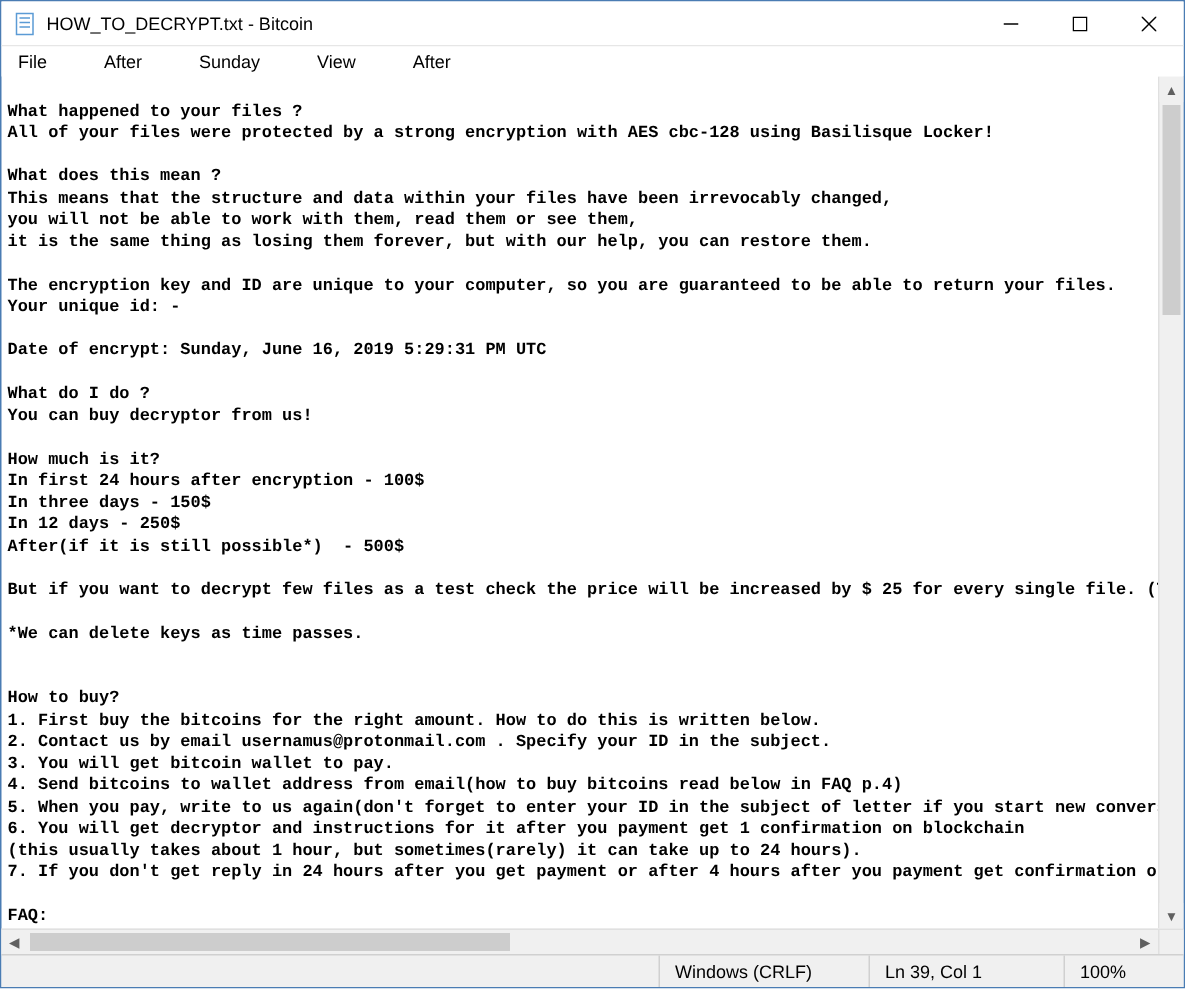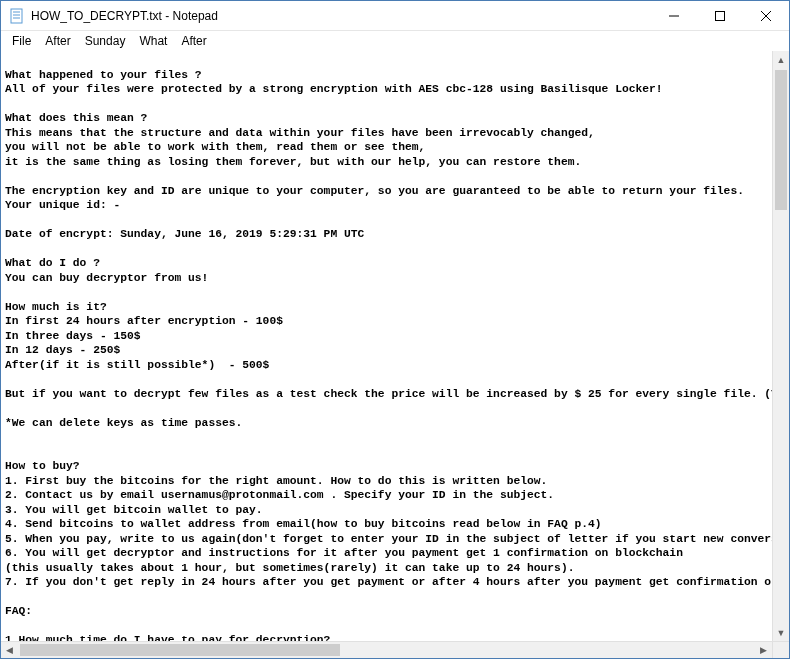--- a/index.html
+++ b/index.html
@@ -3,21 +3,21 @@
   <meta charset="utf-8">
   <style>
     * { margin: 0; padding: 0; box-sizing: border-box; }
     body { font-family: "Segoe UI", Tahoma, sans-serif; background: #fff; overflow: hidden; width: 790px; height: 659px; position: relative; }
     .window { width: 790px; height: 659px; background: #fff; border: 1px solid #4a7cb3; display: flex; flex-direction: column; }
     .titlebar { height: 30px; background: #fff; display: flex; align-items: center; padding: 0 0 0 8px; border-bottom: 1px solid #e6e6e6; }
     .titlebar-icon { width: 16px; height: 16px; margin-right: 6px; display: inline-flex; align-items: center; justify-content: center; }
     .title-text { font-size: 12px; color: #000; flex: 1; }
     .win-controls { display: flex; height: 100%; }
     .win-btn { width: 46px; height: 30px; display: flex; align-items: center; justify-content: center; background: transparent; border: none; cursor: pointer; }
-    .menubar { height: 20px; background: #fff; display: flex; align-items: center; padding: 0 4px; font-size: 12px; }
+    .menubar { height: 20px; background: #fff; display: flex; align-items: center; padding: 0 4px; font-size: 12px; gap: 24px; }
     .menu-item { padding: 2px 7px; cursor: pointer; color: #000; }
     .content-area { flex: 1; overflow: hidden; position: relative; display: flex; }
     .text-content { flex: 1; padding: 2px 4px; font-family: Consolas, "Courier New", monospace; font-size: 11.3px; line-height: 14.5px; color: #000; white-space: pre; overflow: hidden; font-weight: bold; }
     .scrollbar-v { width: 17px; background: #f0f0f0; position: relative; border-left: 1px solid #e0e0e0; }
     .sb-btn { height: 17px; width: 100%; background: #f0f0f0; display: flex; align-items: center; justify-content: center; position: absolute; }
     .sb-btn.up { top: 0; }
     .sb-btn.down { bottom: 0; }
     .sb-thumb { position: absolute; left: 2px; right: 2px; top: 19px; height: 140px; background: #cdcdcd; }
     .scrollbar-h { height: 17px; background: #f0f0f0; display: flex; position: relative; border-top: 1px solid #e0e0e0; }
     .sbh-btn { width: 17px; height: 100%; background: #f0f0f0; display: flex; align-items: center; justify-content: center; }
@@ -35,21 +35,21 @@
 
   <div class="titlebar">
     <span class="titlebar-icon">
       <svg width="16" height="16" viewBox="0 0 16 16">
         <rect x="2" y="1" width="11" height="14" fill="#fff" stroke="#5b9bd5" stroke-width="1"></rect>
         <line x1="4" y1="4" x2="11" y2="4" stroke="#5b9bd5" stroke-width="1"></line>
         <line x1="4" y1="7" x2="11" y2="7" stroke="#5b9bd5" stroke-width="1"></line>
         <line x1="4" y1="10" x2="11" y2="10" stroke="#5b9bd5" stroke-width="1"></line>
       </svg>
     </span>
-    <span class="title-text">HOW_TO_DECRYPT.txt - Notepad</span>
+    <span class="title-text">HOW_TO_DECRYPT.txt - Bitcoin</span>
     <div class="win-controls">
       <button class="win-btn">
         <svg width="10" height="10">
             <line x1="0" y1="5" x2="10" y2="5" stroke="#000" stroke-width="1"></line>
           </svg>
       </button>
       <button class="win-btn">
         <svg width="10" height="10">
             <rect x="0.5" y="0.5" width="9" height="9" fill="none" stroke="#000" stroke-width="1"></rect>
           </svg>
@@ -60,21 +60,21 @@
             <line x1="10" y1="0" x2="0" y2="10" stroke="#000" stroke-width="1"></line>
           </svg>
       </button>
     </div>
   </div>
 
   <div class="menubar">
     <span class="menu-item">File</span>
     <span class="menu-item">After</span>
     <span class="menu-item">Sunday</span>
-    <span class="menu-item">What</span>
+    <span class="menu-item">View</span>
     <span class="menu-item">After</span>
   </div>
 
   <div class="content-area">
     <div class="text-content">
 What happened to your files ?
 All of your files were protected by a strong encryption with AES cbc-128 using Basilisque Locker!
 
 What does this mean ?
 This means that the structure and data within your files have been irrevocably changed,
@@ -135,14 +135,20 @@
       </div>
     <div class="sbh-track">
       <div class="sbh-thumb"></div>
     </div>
     <div class="sbh-btn">
         <span class="arrow">▶</span>
       </div>
     <div style="width:17px;background:#f0f0f0;border-left:1px solid #e0e0e0;"></div>
   </div>
 
+  <div class="statusbar">
+    <div class="status-spacer"></div>
+    <div class="status-cell" style="width:140px">Windows (CRLF)</div>
+    <div class="status-cell" style="width:130px">Ln 39, Col 1</div>
+    <div class="status-cell" style="width:80px">100%</div>
+  </div>
 
 </div>
 
 </body></html>

